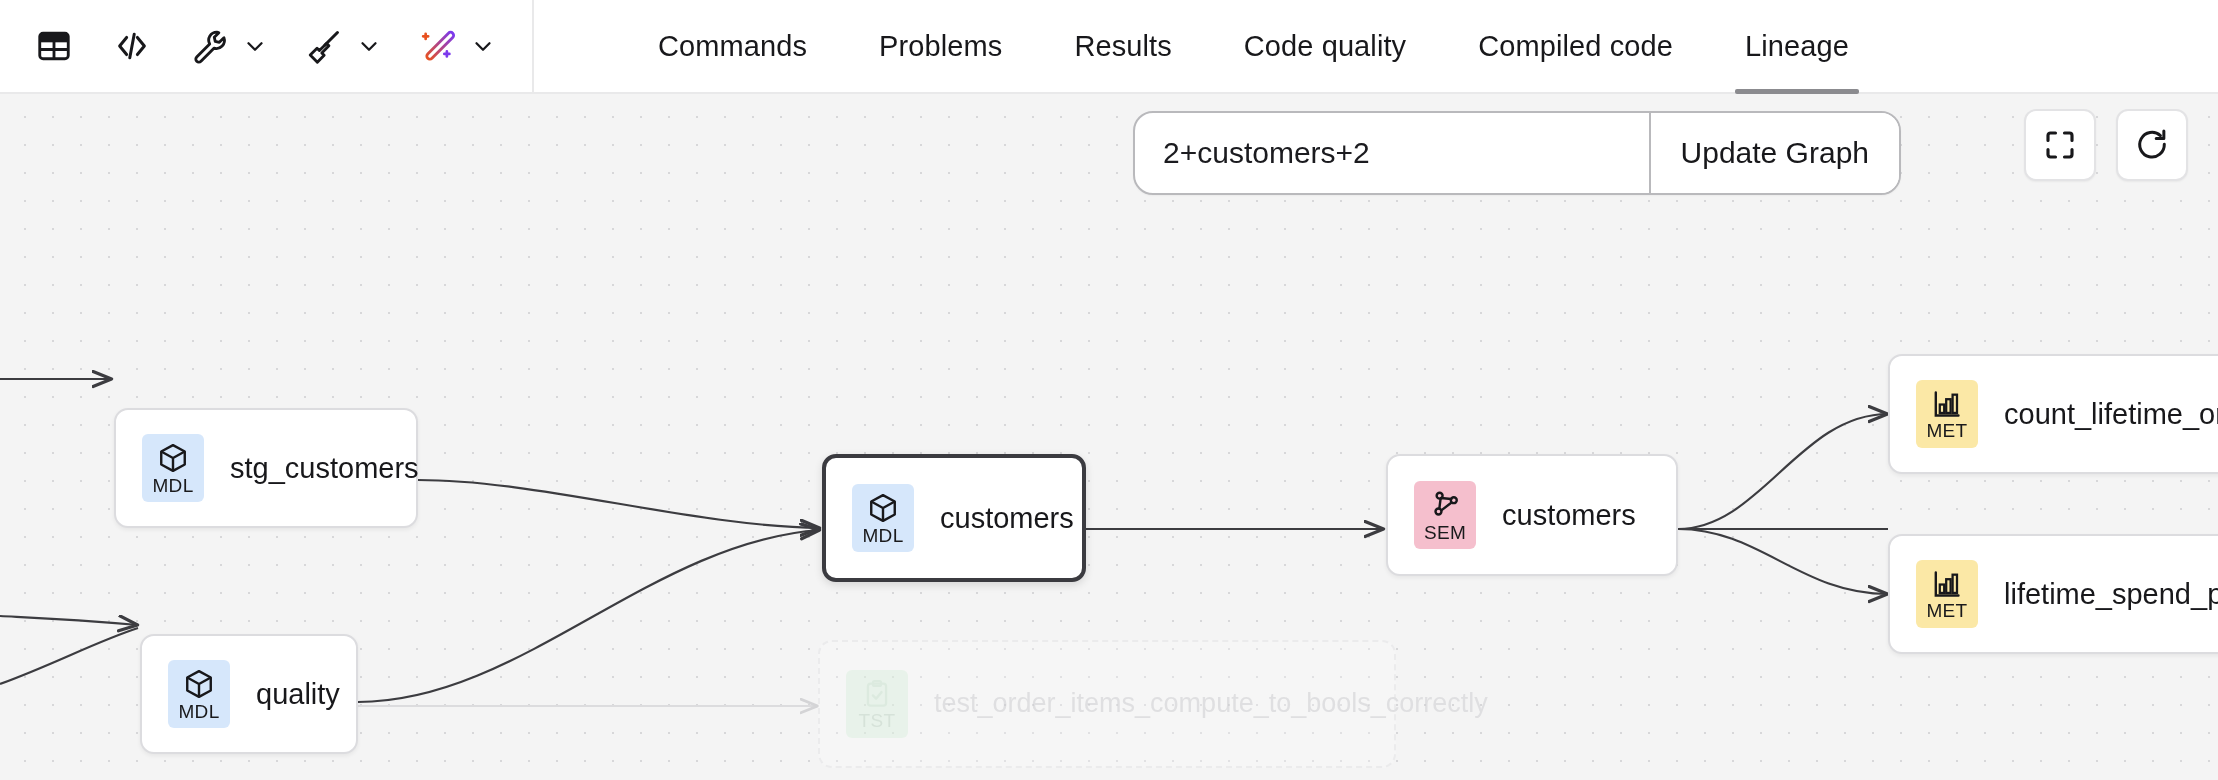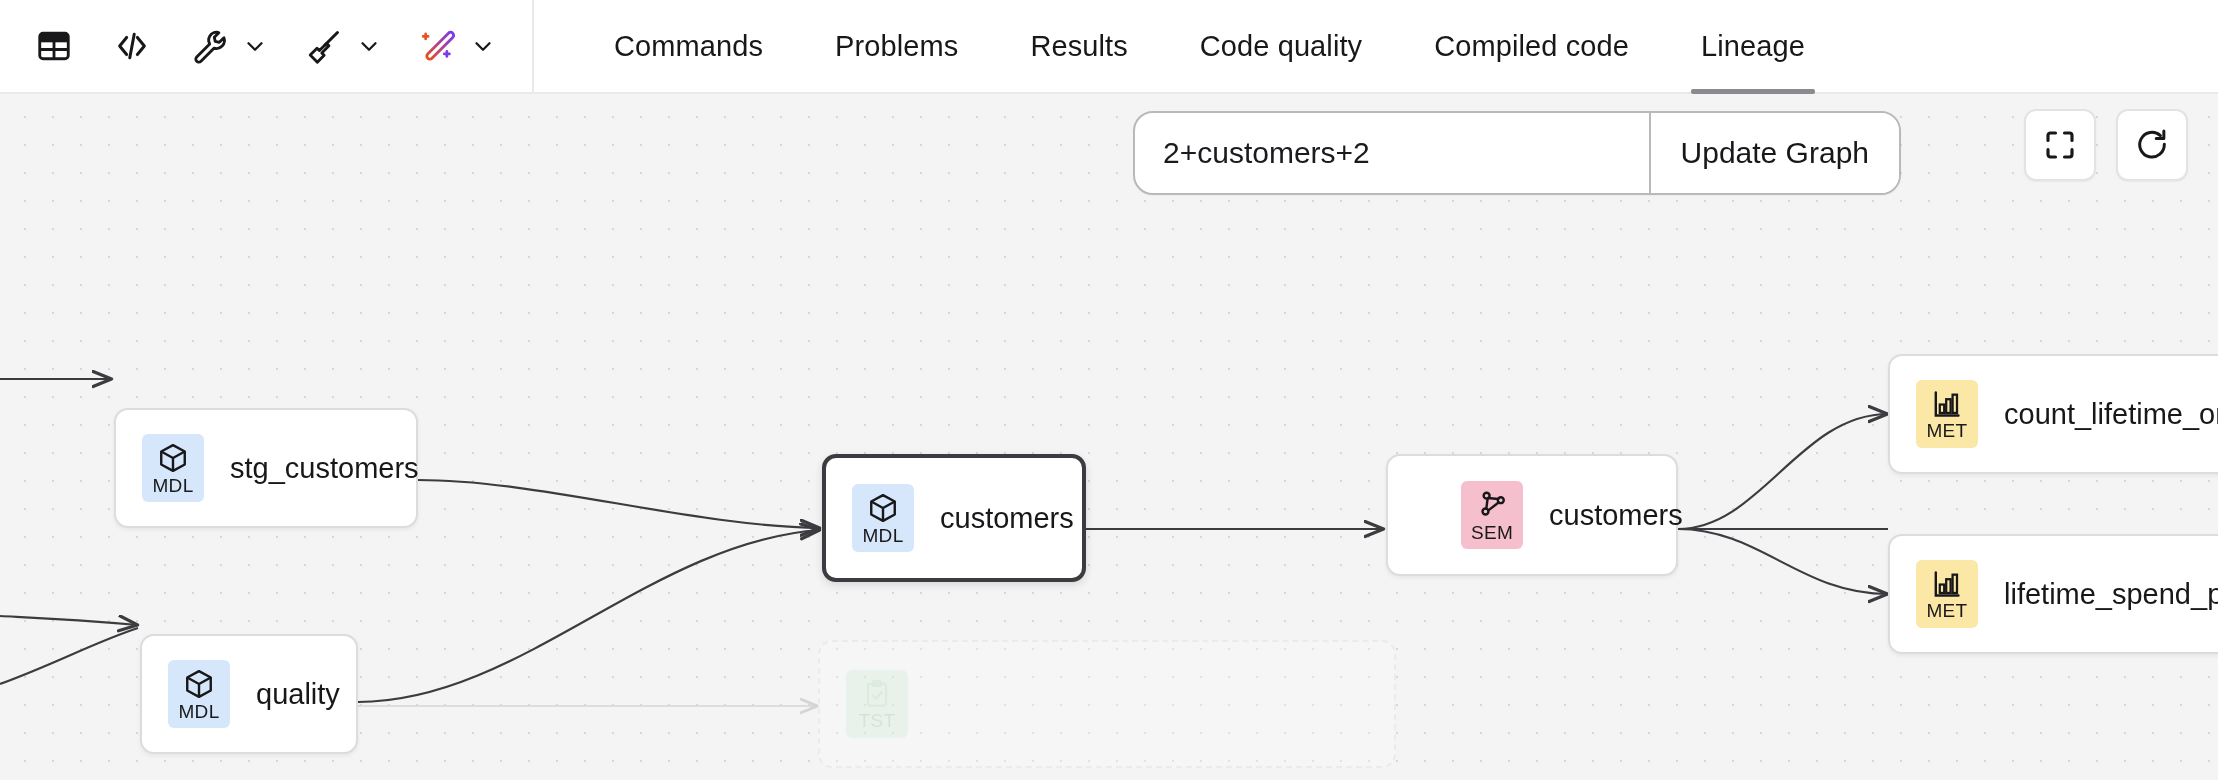--- a/index.html
+++ b/index.html
@@ -36,21 +36,21 @@
     width: 34px; height: 52px;
     display: flex; align-items: center; justify-content: center;
     cursor: pointer; border-radius: 6px;
   }
   .pair { display: flex; align-items: center; margin-right: 10px; }
   .gap-a { width: 22px; }
   .gap-b { width: 14px; }
 
   .tabs {
     display: flex; align-items: stretch;
-    padding-left: 44px; gap: 0px;
+    padding-left: 44px; gap: 0px; margin-left: 44px;
   }
   .tab {
     position: relative;
     display: flex; align-items: center;
     padding: 0 36px;
     font-size: 29px;
     color: #18181b;
     cursor: pointer;
     white-space: nowrap;
     letter-spacing: 0.1px;
@@ -149,21 +149,21 @@
   }
   .badge {
     flex: 0 0 auto;
     width: 62px; height: 68px;
     border-radius: 6px;
     display: flex; flex-direction: column;
     align-items: center; justify-content: center;
     gap: 1px;
   }
   .badge-mdl { background: #d6e7fb; }
-  .badge-sem { background: #f5bfcd; margin-left: 47px; }
+  .badge-sem { background: #f5bfcd; }
   .badge-met { background: #fbe8a6; }
   .badge-tst { background: #dff2e2; }
   .badge-label {
     font-size: 19px; font-weight: 500;
     color: #1a1a1c; line-height: 1;
     letter-spacing: .3px;
   }
   .badge.faint .badge-label { color: #bfd4c4; }
   .node-label {
     font-size: 29px; color: #18181b;
@@ -349,20 +349,21 @@
 
     <div class="node dim" style="left:818px; top:546px; width:578px; height:128px;">
       <div class="badge badge-tst faint">
         <svg width="32" height="32" viewBox="0 0 24 24" fill="none">
           <rect x="5.2" y="4.2" width="13.6" height="16.6" rx="2" stroke="#c9e3cf" stroke-width="1.7"></rect>
           <rect x="9" y="2.3" width="6" height="3.6" rx="1.1" stroke="#c9e3cf" stroke-width="1.7"></rect>
           <path d="M8.9 13.1 11.3 15.5 15.4 10.6" stroke="#c9e3cf" stroke-width="1.8" stroke-linecap="round" stroke-linejoin="round"></path>
         </svg>
         <div class="badge-label">TST</div>
       </div>
+      <div class="node-label">test_order_items_compute_to_bools_correctly</div>
     </div>
 
     <div class="node" style="left:1386px; top:360px; width:292px; height:122px;">
       <div class="badge badge-sem">
         <svg width="34" height="34" viewBox="0 0 24 24" fill="none">
           <circle cx="8.2" cy="5.4" r="2.1" stroke="#18181b" stroke-width="1.7"></circle>
           <circle cx="18.2" cy="8.6" r="2.1" stroke="#18181b" stroke-width="1.7"></circle>
           <circle cx="7.4" cy="16.6" r="2.1" stroke="#18181b" stroke-width="1.7"></circle>
           <path d="M9.2 7.1 16.4 7.8M8.9 7.4 8 14.5M9.4 15.8 16.4 10.4" stroke="#18181b" stroke-width="1.7" stroke-linecap="round"></path>
         </svg>

